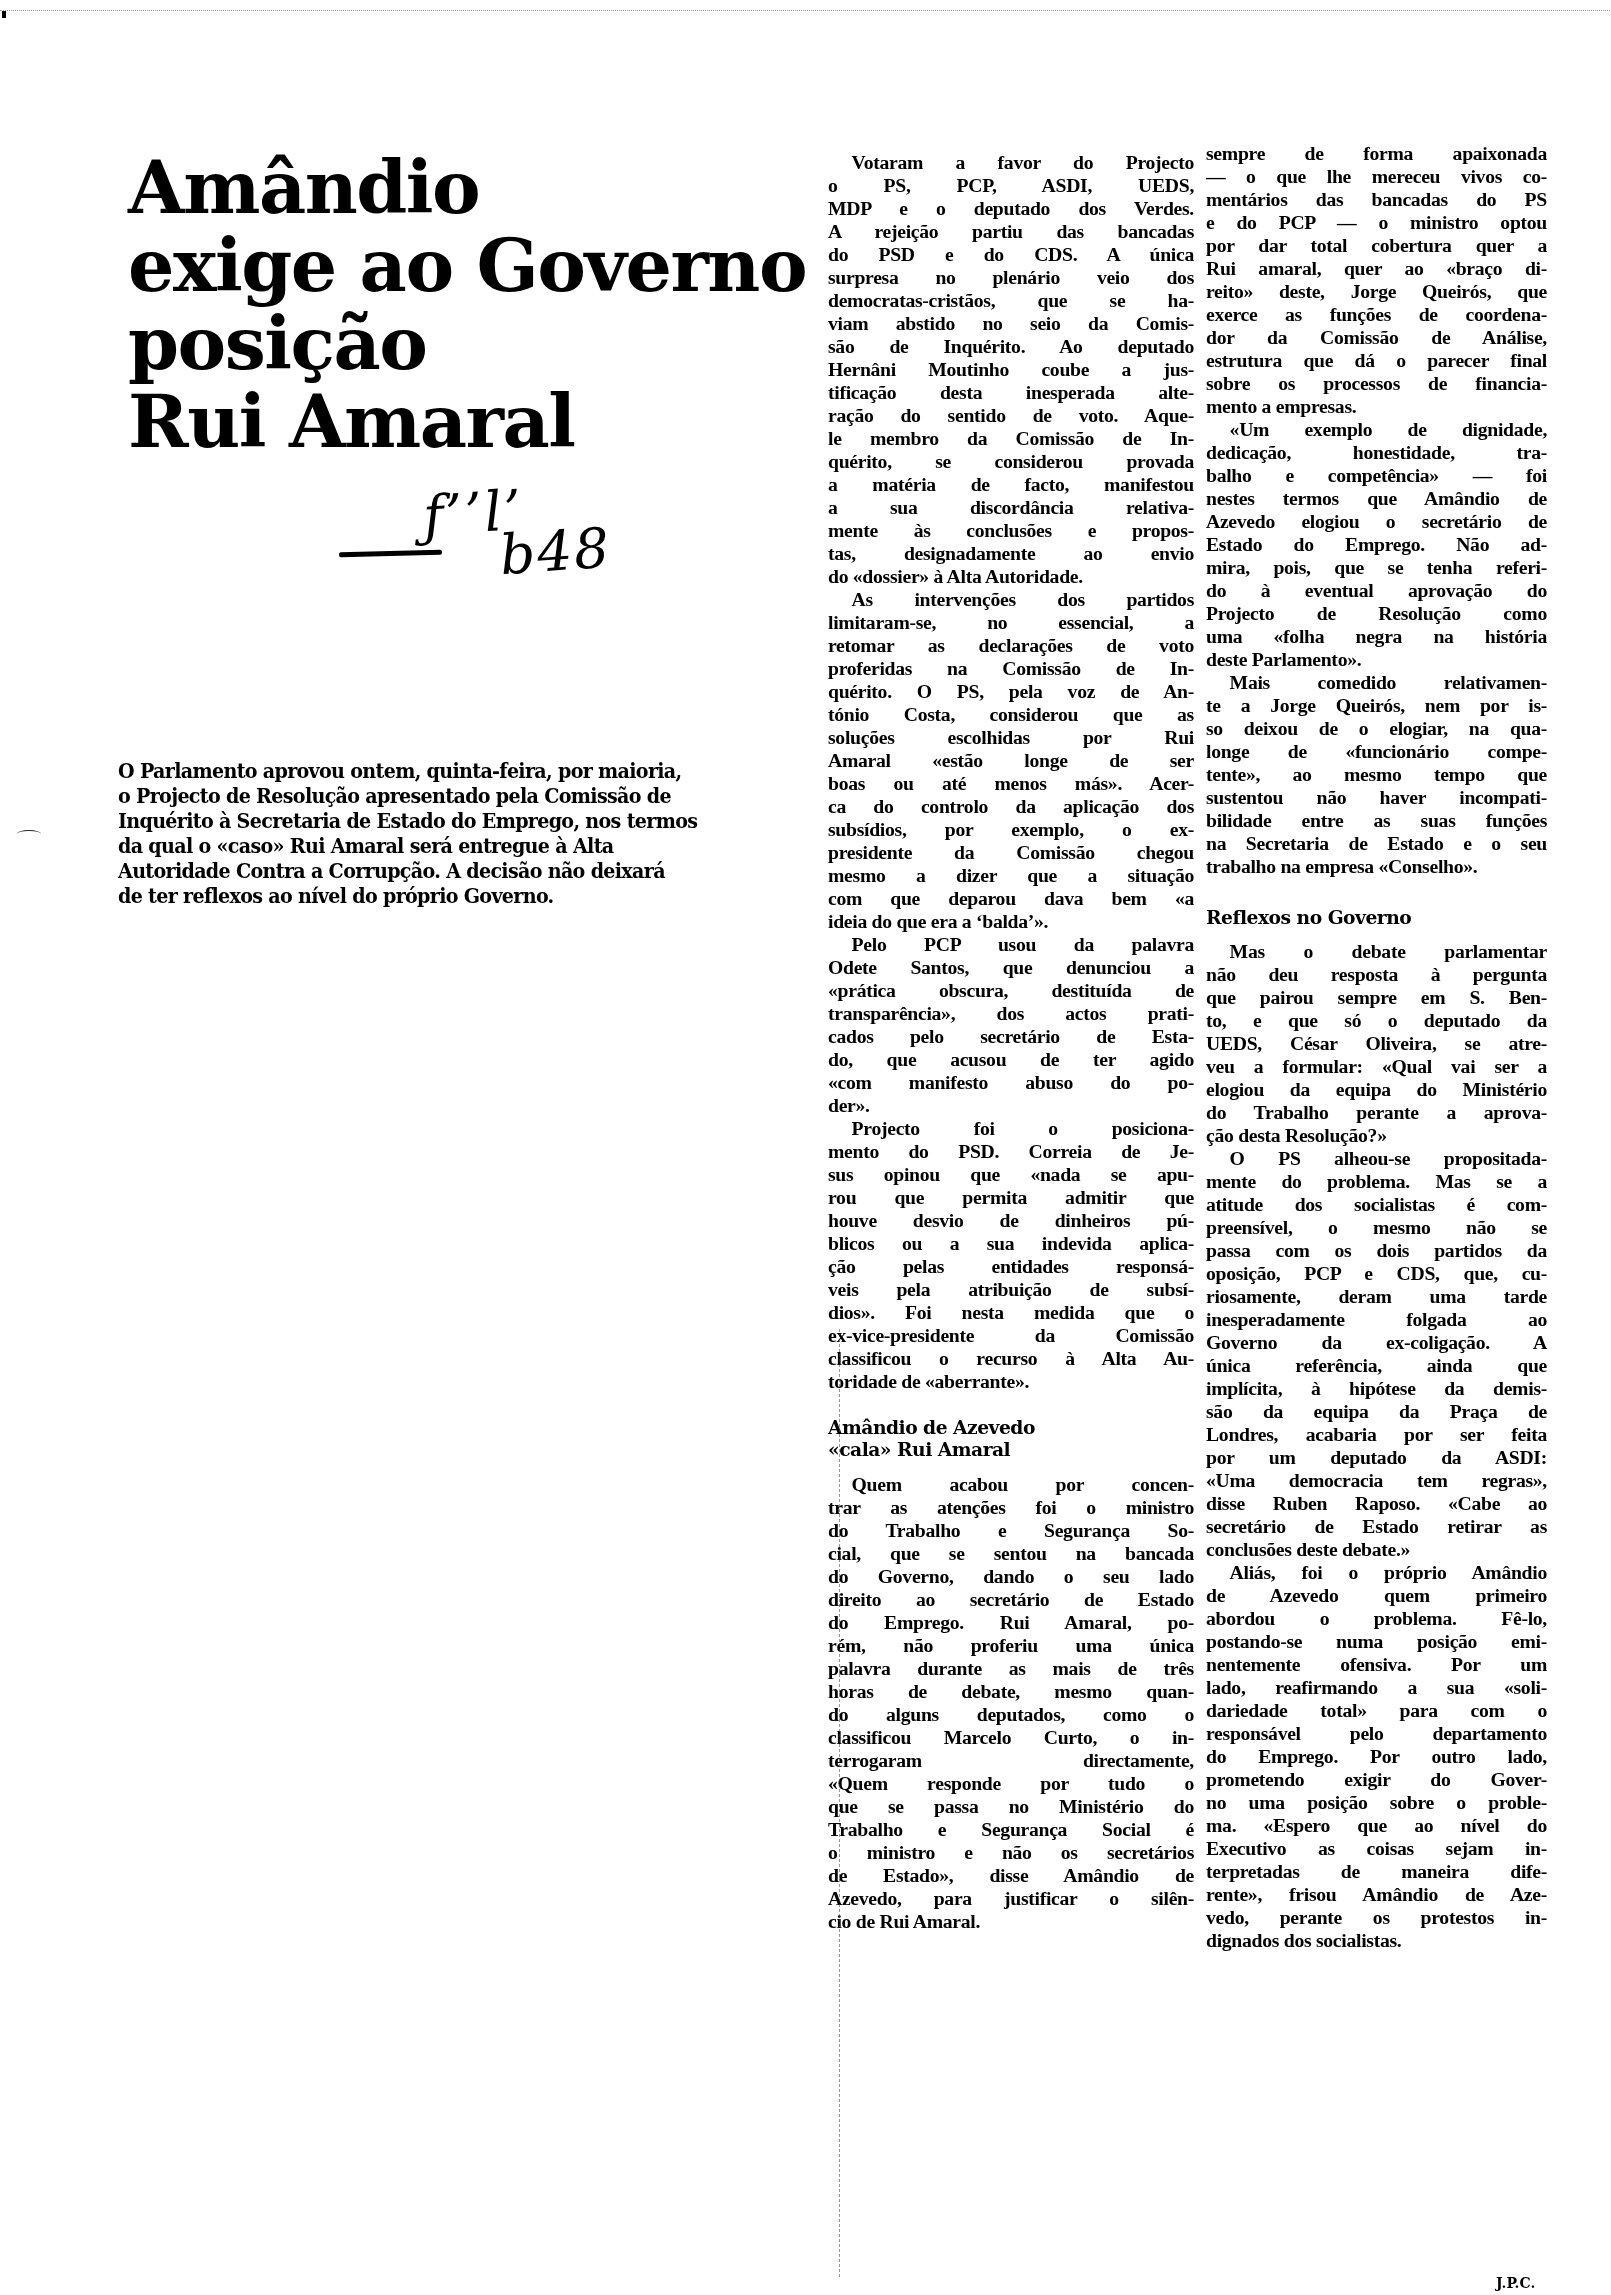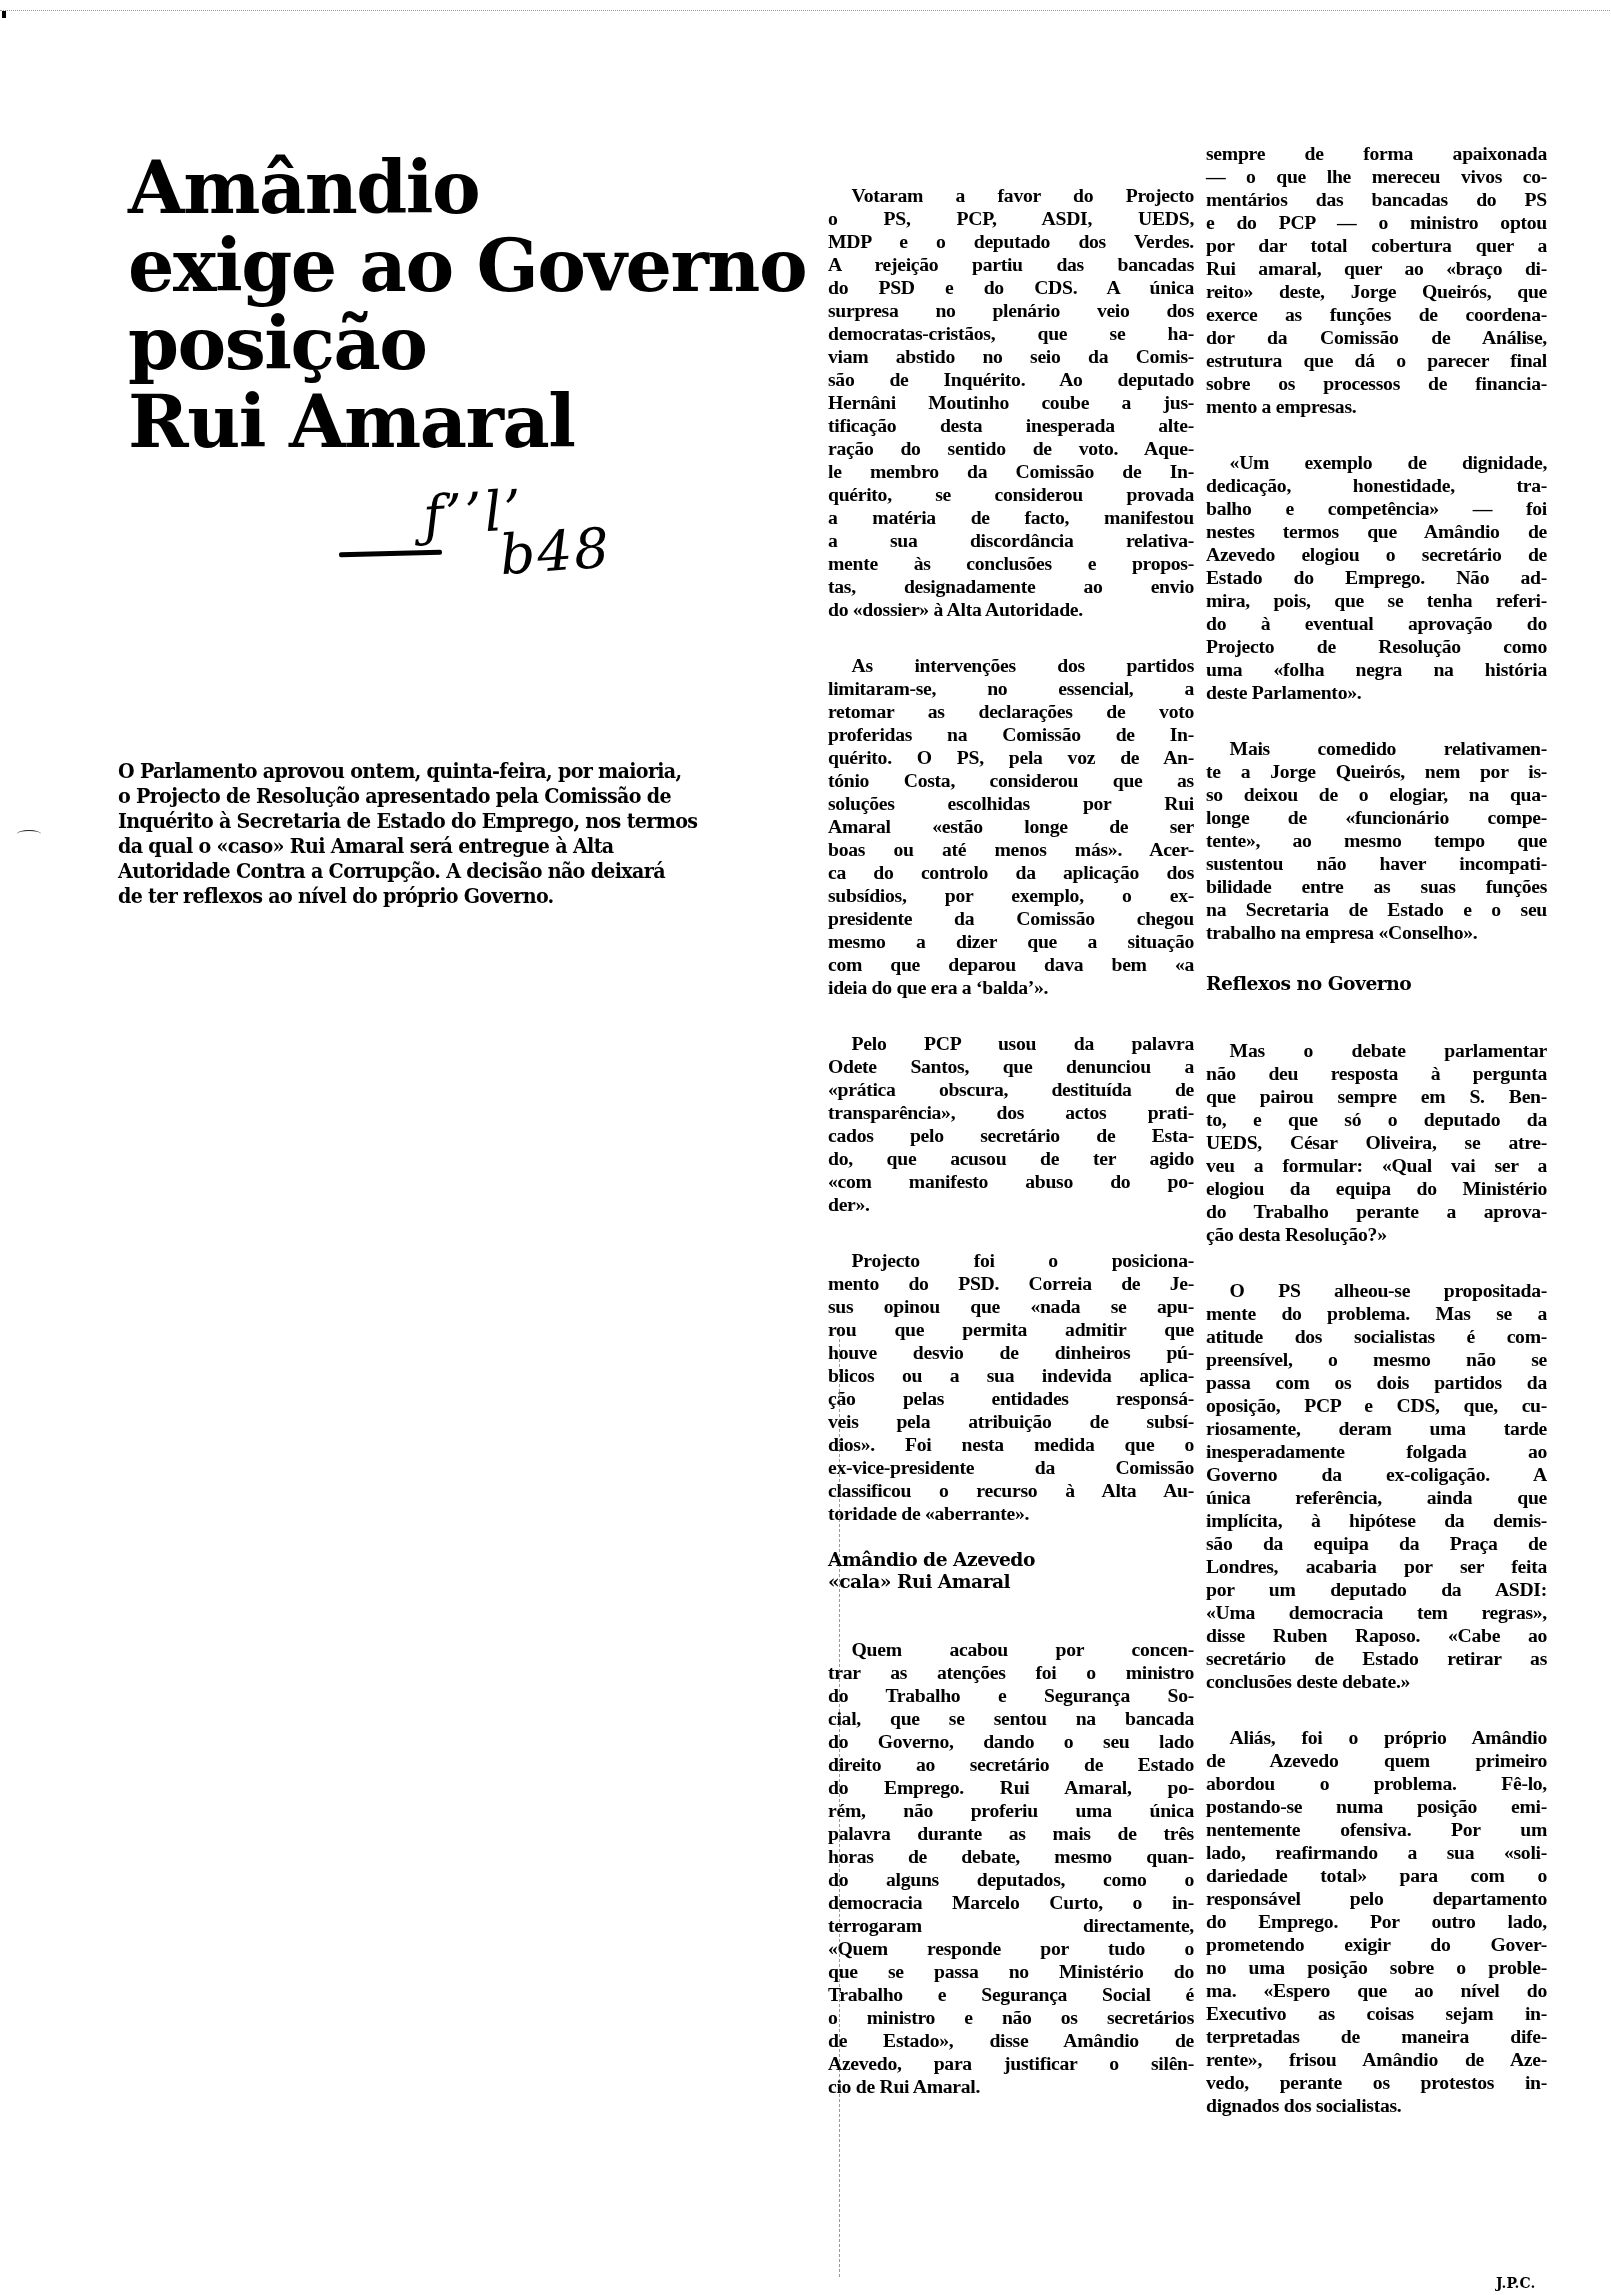--- a/index.html
+++ b/index.html
@@ -11,21 +11,21 @@
   .handwriting { position: absolute; left: 423px; top: 486px; font-family: "DejaVu Serif", serif; font-style: italic; font-size: 55px; line-height: 55px; transform: rotate(-4deg); letter-spacing: 2px; }
   .handwriting .hw2 { position: absolute; left: 74px; top: 44px; white-space: nowrap; }
   .underline-stroke { position: absolute; left: 339px; top: 551px; width: 103px; height: 4.9px; background: #000; border-radius: 2px; transform: rotate(-1.5deg); }
   .lead { position: absolute; left: 118px; top: 759px; width: 688px; margin: 0; font-family: "DejaVu Serif", serif; font-weight: bold; font-size: 19.7px; line-height: 25px; letter-spacing: -0.7px; transform: scaleX(0.97); transform-origin: left top; }
   .lead .line { display: block; white-space: nowrap; }
   .col { position: absolute; font-family: "Liberation Serif", serif; font-weight: bold; font-size: 19.7px; line-height: 23px; letter-spacing: -0.3px; }
   .col.mid { left: 828px; top: 151px; width: 366px; }
   .col.right { left: 1206px; top: 142px; width: 341px; }
   .col .line { display: block; white-space: nowrap; text-align: justify; text-align-last: justify; }
   .col .line.last { text-align-last: left; }
-  .col .line.indent { padding-left: 23.6px; margin-top: 33px; }
+  .col .line.indent { padding-left: 23.6px; }
   .col .gap { display: block; height: 22.6px; }
   .subhead { display: block; font-family: "DejaVu Serif", serif; font-weight: bold; font-size: 18.7px; line-height: 22.6px; letter-spacing: -0.5px; white-space: nowrap; }
   .signature { position: absolute; left: 1496px; top: 2274px; font-family: "DejaVu Serif", serif; font-weight: bold; font-size: 14px; line-height: 19.7px; }
   .margin-mark { position: absolute; left: 839px; top: 1329px; width: 1.5px; height: 948px; border-left: 1.5px dashed #444; opacity: 0.55; }
   .left-arc { position: absolute; left: 16.7px; top: 830px; width: 24.6px; height: 6.9px; border-top: 1.5px solid #222; border-radius: 50% 50% 0 0; }
 </style>
 </head>
 <body>
 
 <div class="scan-corner"></div>
@@ -129,21 +129,21 @@
     <span class="line">trar as atenções foi o ministro</span>
     <span class="line">do Trabalho e Segurança So-</span>
     <span class="line">cial, que se sentou na bancada</span>
     <span class="line">do Governo, dando o seu lado</span>
     <span class="line">direito ao secretário de Estado</span>
     <span class="line">do Emprego. Rui Amaral, po-</span>
     <span class="line">rém, não proferiu uma única</span>
     <span class="line">palavra durante as mais de três</span>
     <span class="line">horas de debate, mesmo quan-</span>
     <span class="line">do alguns deputados, como o</span>
-    <span class="line">democracia Marcelo Curto, o in-</span>
+    <span class="line">classificou Marcelo Curto, o in-</span>
     <span class="line">terrogaram directamente,</span>
     <span class="line">«Quem responde por tudo o</span>
     <span class="line">que se passa no Ministério do</span>
     <span class="line">Trabalho e Segurança Social é</span>
     <span class="line">o ministro e não os secretários</span>
     <span class="line">de Estado», disse Amândio de</span>
     <span class="line">Azevedo, para justificar o silên-</span>
     <span class="line last">cio de Rui Amaral.</span>
   </div>
 </div>

